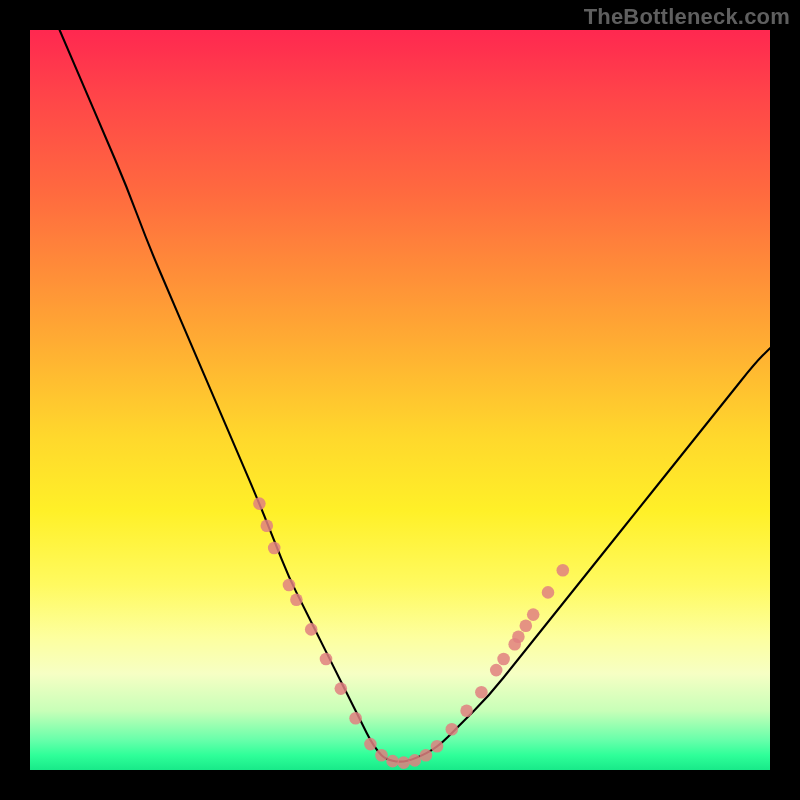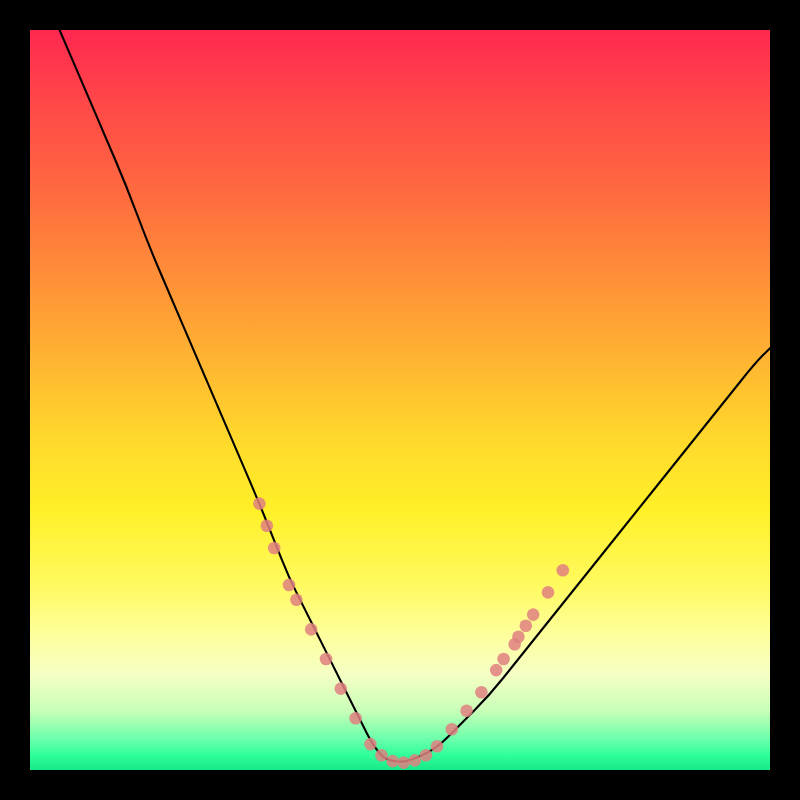--- a/index.html
+++ b/index.html
@@ -54,20 +54,21 @@
     top: 0;
     width: 740px;
     height: 740px;
     pointer-events: none;
   }
 </style>
 </head>
 <body>
 
 <div class="container">
+  <div class="watermark">TheBottleneck.com</div>
   <div class="plot-area">
     <svg class="curve" viewBox="0 0 740 740" preserveAspectRatio="none">
       <path id="curve-path" fill="none" stroke="#000000" stroke-width="2.1" stroke-linecap="round" stroke-linejoin="round" d="M 29.60 0.00 Q 29.60 0.00 40.70 25.90 Q 51.80 51.80 62.90 77.70 Q 74.00 103.60 85.10 129.50 Q 96.20 155.40 107.30 185.00 Q 118.40 214.60 129.50 240.50 Q 140.60 266.40 151.70 292.30 Q 162.80 318.20 173.90 344.10 Q 185.00 370.00 196.10 395.90 Q 207.20 421.80 218.30 447.70 Q 229.40 473.60 236.80 492.10 Q 244.20 510.60 251.60 529.10 Q 259.00 547.60 266.40 562.40 Q 273.80 577.20 281.20 592.00 Q 288.60 606.80 296.00 621.60 Q 303.40 636.40 310.80 651.20 Q 318.20 666.00 325.60 680.80 Q 333.00 695.60 336.70 703.00 Q 340.40 710.40 344.10 715.95 Q 347.80 721.50 351.50 725.20 Q 355.20 728.90 362.60 730.75 Q 370.00 732.60 377.40 730.75 Q 384.80 728.90 395.90 723.35 Q 407.00 717.80 418.10 706.70 Q 429.20 695.60 444.00 680.80 Q 458.80 666.00 473.60 647.50 Q 488.40 629.00 503.20 610.50 Q 518.00 592.00 532.80 573.50 Q 547.60 555.00 562.40 536.50 Q 577.20 518.00 592.00 499.50 Q 606.80 481.00 621.60 462.50 Q 636.40 444.00 651.20 425.50 Q 666.00 407.00 680.80 388.50 Q 695.60 370.00 710.40 351.50 Q 725.20 333.00 732.60 325.60 T 740.00 318.20"></path>
       <g id="marker-group">
           <circle cx="229.40" cy="473.60" r="6.29" fill="#e08080" fill-opacity="0.85"></circle>
           <circle cx="236.80" cy="495.80" r="6.29" fill="#e08080" fill-opacity="0.85"></circle>
           <circle cx="244.20" cy="518.00" r="6.29" fill="#e08080" fill-opacity="0.85"></circle>
           <circle cx="259.00" cy="555.00" r="6.29" fill="#e08080" fill-opacity="0.85"></circle>
           <circle cx="266.40" cy="569.80" r="6.29" fill="#e08080" fill-opacity="0.85"></circle>
           <circle cx="281.20" cy="599.40" r="6.29" fill="#e08080" fill-opacity="0.85"></circle>

